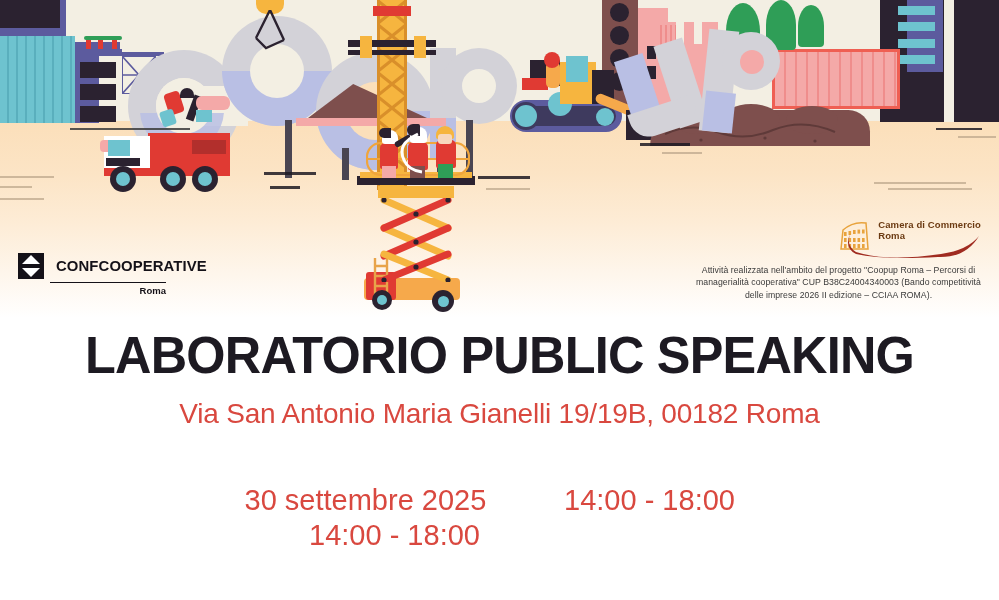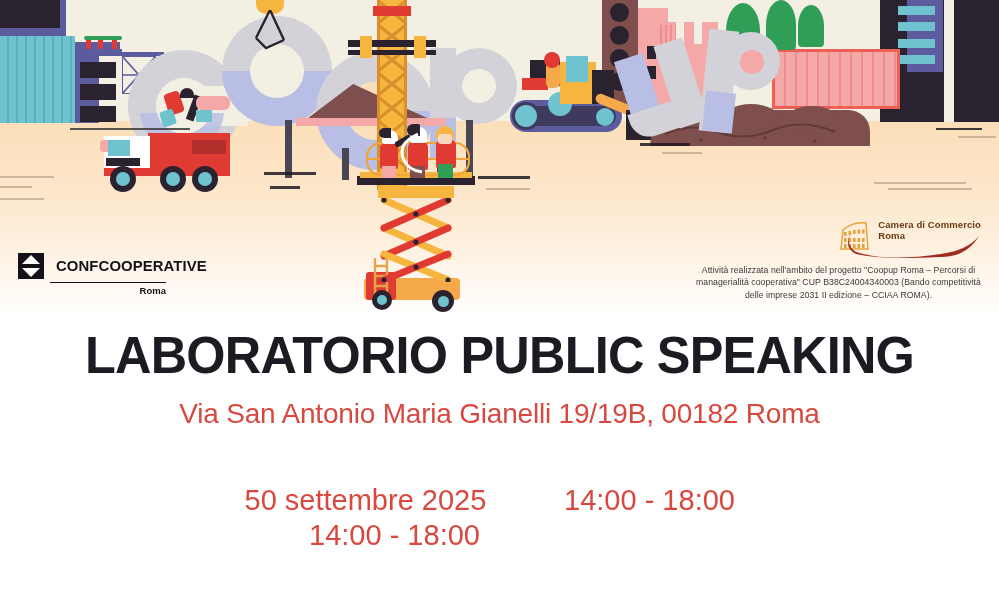--- a/index.html
+++ b/index.html
@@ -356,30 +356,30 @@
         </g>
       </svg>
       <div class="ccr-txt">
         <div>Camera di Commercio</div>
         <div>Roma</div>
       </div>
     </div>
     <svg class="ccr-swoosh" viewBox="0 0 135 24" preserveAspectRatio="none">
       <path d="M4 0 Q0 12 10 18 Q40 28 95 20 Q122 16 133 2 Q120 24 92 23 Q36 26 10 20 Q-2 14 4 0 Z" fill="#a02b20"></path>
     </svg>
-    <div class="disclaimer">Attività realizzata nell'ambito del progetto "Coopup Roma – Percorsi di managerialità cooperativa" CUP B38C24004340003 (Bando competitività delle imprese 2031 II edizione – CCIAA ROMA).</div>
+    <div class="disclaimer">Attività realizzata nell'ambito del progetto "Coopup Roma – Percorsi di managerialità cooperativa" CUP B38C24004340003 (Bando competitività delle imprese 2026 II edizione – CCIAA ROMA).</div>
   </div>
 
   <div class="title">LABORATORIO PUBLIC SPEAKING</div>
 
   <div class="venue">
     <div>Via San Antonio Maria Gianelli 19/19B, 00182 Roma</div>
   </div>
 
   <div class="sched">
     <div class="sched-grid">
-      <div class="sched-date">50 settembre 2025</div>
+      <div class="sched-date">30 settembre 2025</div>
       <div class="sched-time">14:00 - 18:00</div>
       <div class="sched-time">14:00 - 18:00</div>
     </div>
   </div>
 
 </div>
 
 </body></html>

